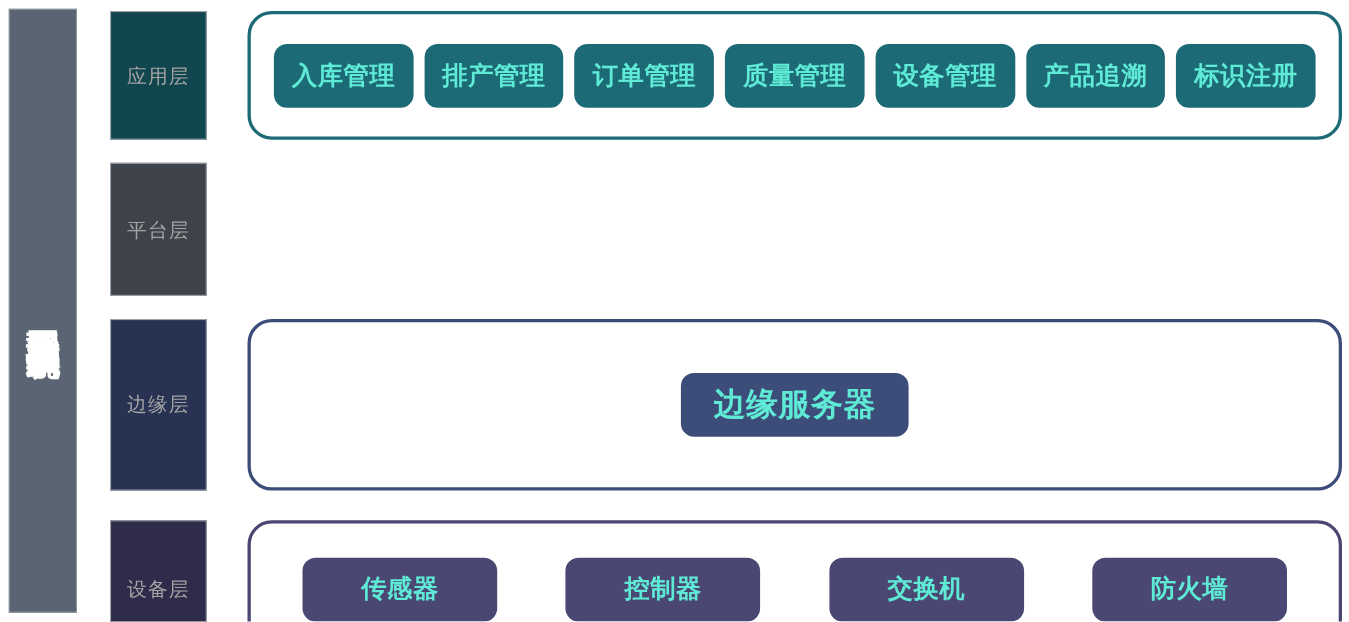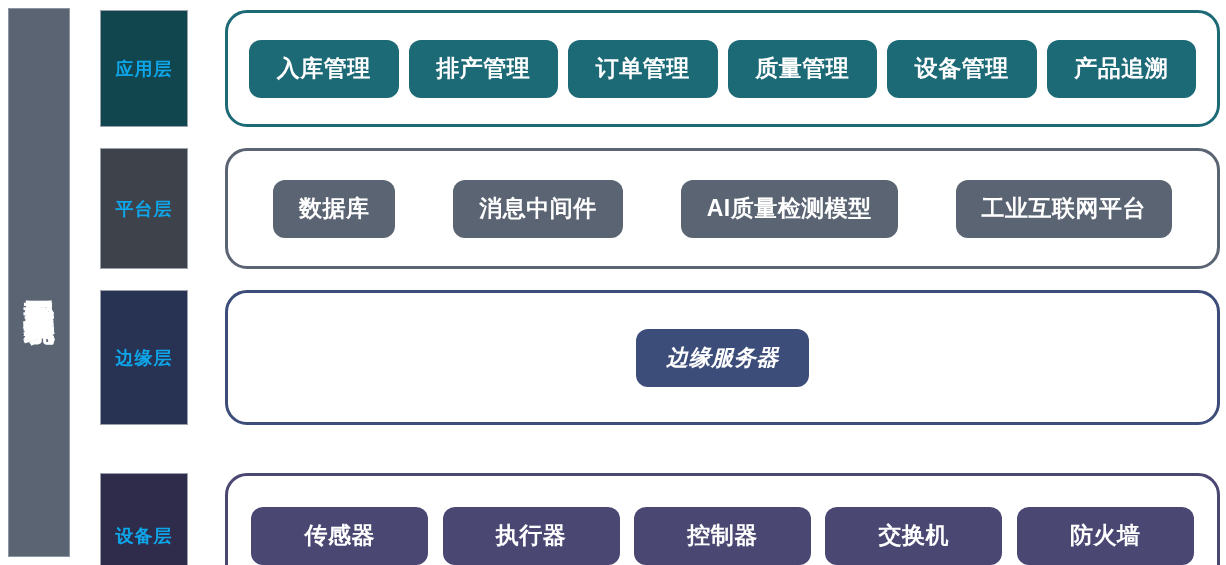--- a/index.html
+++ b/index.html
@@ -43,35 +43,35 @@
   
   .layer-row {
     position: absolute;
     left: 100px;
     right: 6px;
     display: flex;
     align-items: stretch;
   }
   #row-app   { top: 10px;  height: 117px; }
   #row-plat  { top: 148px; height: 121px; }
-  #row-edge  { top: 290px; height: 135px; }
+  #row-edge  { top: 290px; height: 156px; }
   #row-dev   { top: 433px; height: 125px; margin-top: 40px; }
 
   
   .layer-badge {
     width: 88px;
     flex: 0 0 88px;
     border: 1px solid #9aa1ab;
     box-sizing: border-box;
     display: flex;
     align-items: center;
     justify-content: center;
-    color: #0ea5e9;
+    color: #a3a3a3;
     font-size: 18px;
-    font-weight: bold;
+    font-weight: normal;
     letter-spacing: 1px;
   }
   #row-app  .layer-badge { background: #12464f; }
   #row-plat .layer-badge { background: #3e434b; }
   #row-edge .layer-badge { background: #283353; }
   #row-dev  .layer-badge { background: #2e2c4a; }
 
   
   .layer-box {
     flex: 1 1 auto;
@@ -84,21 +84,21 @@
     padding: 0 16px;
   }
   #row-app  .layer-box { border-color: #1d6a77; justify-content: space-between; }
   #row-plat .layer-box { border-color: #5a6472; justify-content: space-around; }
   #row-edge .layer-box { border-color: #3d4d7a; justify-content: center; gap: 70px; }
   #row-dev  .layer-box { border-color: #4a4773; justify-content: space-around; }
 
   
   .pill {
     border-radius: 12px;
-    color: #ffffff;
+    color: #5eead4;
     font-weight: bold;
     text-align: center;
     white-space: nowrap;
     display: flex;
     align-items: center;
     justify-content: center;
     box-sizing: border-box;
   }
   #row-app .pill {
     background: #1d6a77;
@@ -111,24 +111,23 @@
   #row-plat .pill {
     background: #5a6472;
     height: 58px;
     font-size: 23px;
     padding: 0 26px;
     letter-spacing: 0.5px;
   }
   #row-edge .pill {
     background: #3d4d7a;
     height: 58px;
-    font-size: 22px;
+    font-size: 29px;
     padding: 12px 30px;
     letter-spacing: 0.5px;
-    font-style: italic;
   }
   #row-dev .pill {
     background: #4a4773;
     height: 58px;
     font-size: 23px;
     width: 177px;
     letter-spacing: 0.5px;
   }
 </style>
 </head>
@@ -140,42 +139,36 @@
 
 <div class="layer-row" id="row-app">
   <div class="layer-badge">应用层</div>
   <div class="layer-box">
     <div class="pill">入库管理</div>
     <div class="pill">排产管理</div>
     <div class="pill">订单管理</div>
     <div class="pill">质量管理</div>
     <div class="pill">设备管理</div>
     <div class="pill">产品追溯</div>
+    <div class="pill">标识注册</div>
   </div>
 </div>
 
 <div class="layer-row" id="row-plat">
   <div class="layer-badge">平台层</div>
-  <div class="layer-box">
-    <div class="pill">数据库</div>
-    <div class="pill">消息中间件</div>
-    <div class="pill">AI质量检测模型</div>
-    <div class="pill">工业互联网平台</div>
-  </div>
 </div>
 
 <div class="layer-row" id="row-edge">
   <div class="layer-badge">边缘层</div>
   <div class="layer-box">
     <div class="pill">边缘服务器</div>
   </div>
 </div>
 
 <div class="layer-row" id="row-dev">
   <div class="layer-badge">设备层</div>
   <div class="layer-box">
     <div class="pill">传感器</div>
-    <div class="pill">执行器</div>
     <div class="pill">控制器</div>
     <div class="pill">交换机</div>
     <div class="pill">防火墙</div>
   </div>
 </div>
 
 </body></html>

